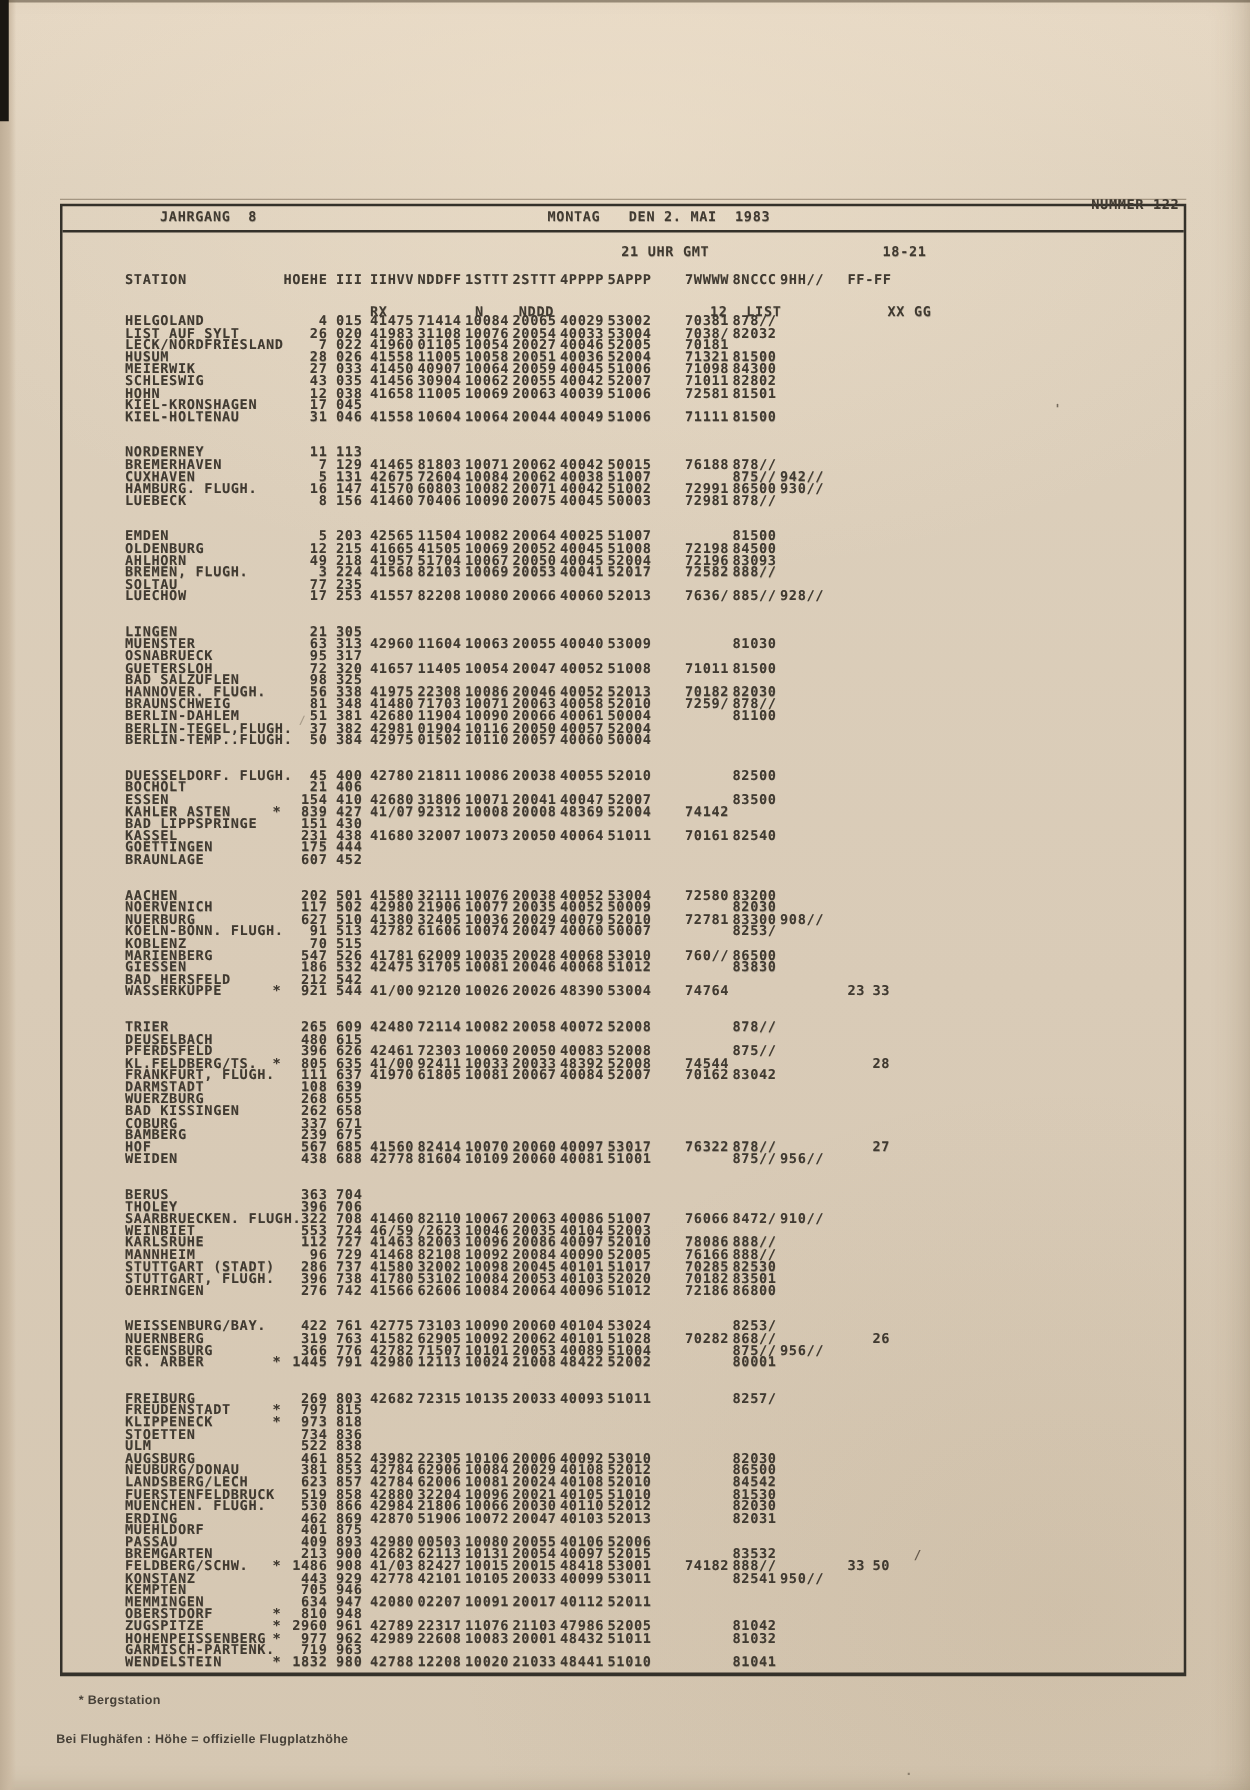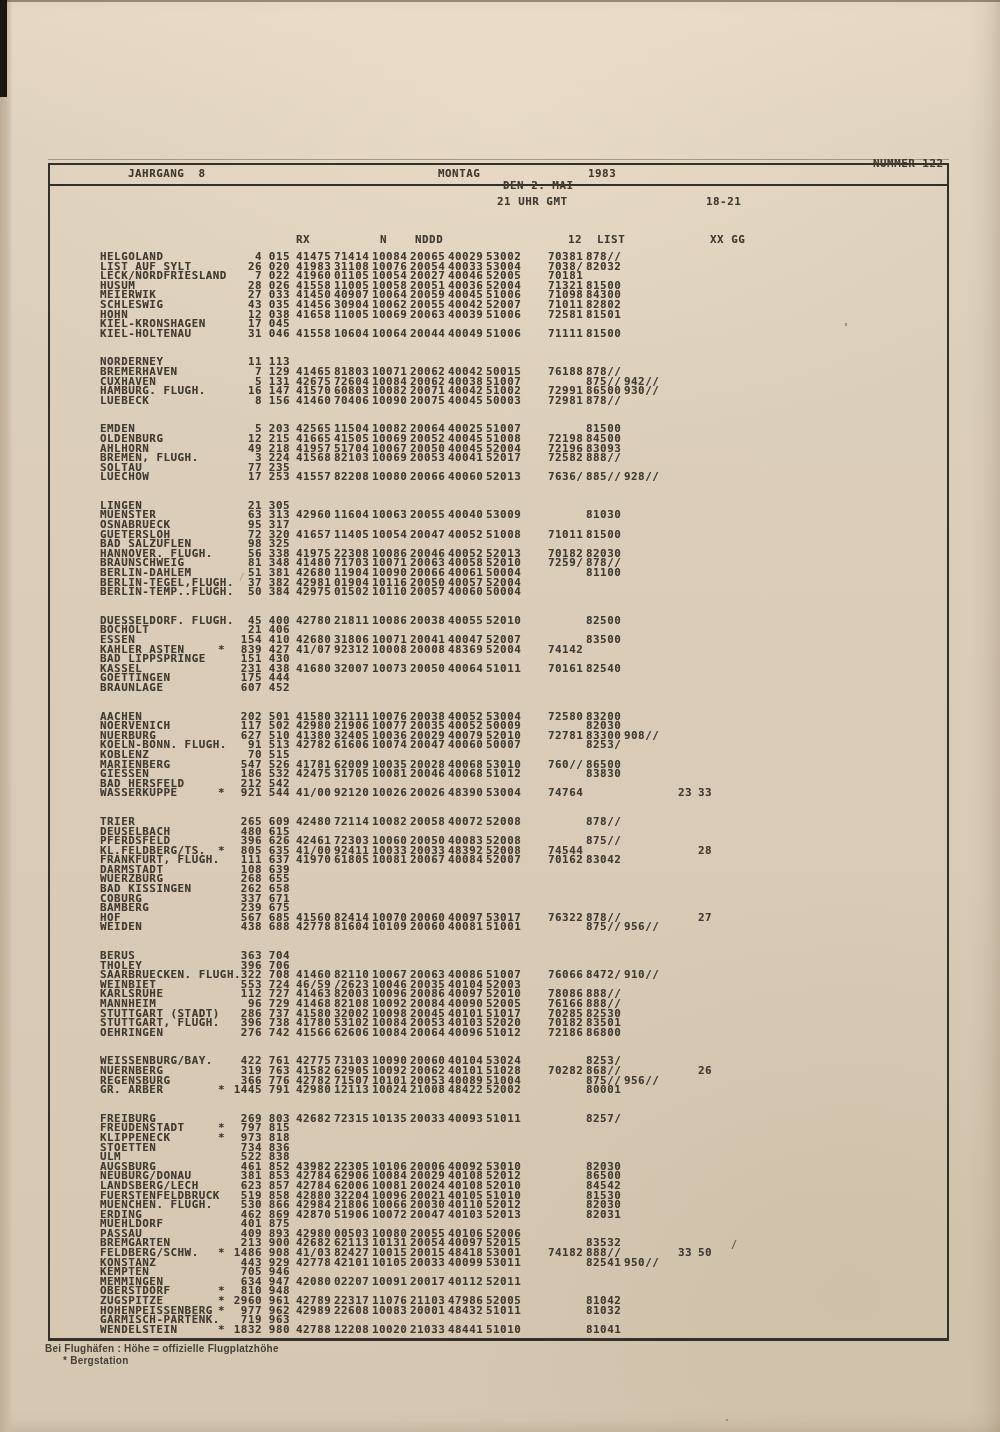--- a/index.html
+++ b/index.html
@@ -42,21 +42,21 @@
   .c-iii{margin-left:6px;width:22px;}
   .c-grp{margin-left:4px;width:34px;}
   .c-first{margin-left:6px;}
   .c-w7{margin-left:28px;}
   .c-ffa{margin-left:20px;width:14px;}
   .c-ffb{margin-left:6px;width:14px;}
   .c-ffhdr{margin-left:20px;width:44px;text-align:left;}
 
   .footer{position:absolute;left:45px;font-family:"Liberation Sans","DejaVu Sans",sans-serif;
     font-weight:700;font-size:10px;letter-spacing:.25px;color:#474138;white-space:pre;}
-  .f1{top:1343px;text-align:right;}
+  .f1{top:1386px;text-align:right;}
   .f2{top:1355px;margin-left:18px;}
 
   .mark{position:absolute;font-family:"DejaVu Sans Mono",monospace;font-weight:700;color:rgba(72,62,50,.8);}
   .m-slash1{left:731px;top:1239px;font-size:10px;}
   .m-slash2{left:239px;top:572px;font-size:9px;color:rgba(72,62,50,.35);}
   .m-tick{left:843px;top:322px;font-size:10px;color:rgba(72,62,50,.7);}
   .m-dot{left:724px;top:1412px;font-size:10px;color:rgba(72,62,50,.5);}
 </style>
 </head>
 <body>
@@ -66,28 +66,43 @@
   <div class="topline"></div>
   <div class="bar-topleft"></div>
   <div class="frame-preline"></div>
 
   <div class="frame">
     <div class="title-rule"></div>
   </div>
 
   <span class="mono abs" style="left:103px;top:168px;">JAHRGANG  8</span>
   <span class="mono abs" style="left:413px;top:168px;">MONTAG</span>
-  <span class="mono abs" style="left:478px;top:180px;">DEN 2. MAI</span>
+  <span class="mono abs" style="left:478px;top:168px;">DEN 2. MAI</span>
   <span class="mono abs" style="left:563px;top:168px;">1983</span>
   <span class="mono abs" style="left:828px;top:158px;padding-left:20px;">NUMMER 122</span>
 
   <span class="mono abs" style="left:472px;top:196px;">21 UHR GMT</span>
   <span class="mono abs" style="left:681px;top:196px;">18-21</span>
 
   <div class="colhead">
+    <div class="hdr1 mono">
+      <span class="cell c-name">STATION</span>
+      <span class="cell c-hhdr">HOEHE</span>
+      <span class="cell c-iii">III</span>
+      <span class="cell c-grp c-first">IIHVV</span>
+      <span class="cell c-grp">NDDFF</span>
+      <span class="cell c-grp">1STTT</span>
+      <span class="cell c-grp">2STTT</span>
+      <span class="cell c-grp">4PPPP</span>
+      <span class="cell c-grp">5APPP</span>
+      <span class="cell c-grp c-w7">7WWWW</span>
+      <span class="cell c-grp">8NCCC</span>
+      <span class="cell c-grp">9HH//</span>
+      <span class="cell c-ffhdr">FF-FF</span>
+    </div>
     <div class="hdr2 mono">
       <span style="left:196px;">RX</span>
       <span style="left:280px;">N</span>
       <span style="left:315px;">NDDD</span>
       <span style="left:468px;">12</span>
       <span style="left:497px;">LIST</span>
       <span style="left:578px;margin-left:32px;">XX GG</span>
     </div>
   </div>
 

